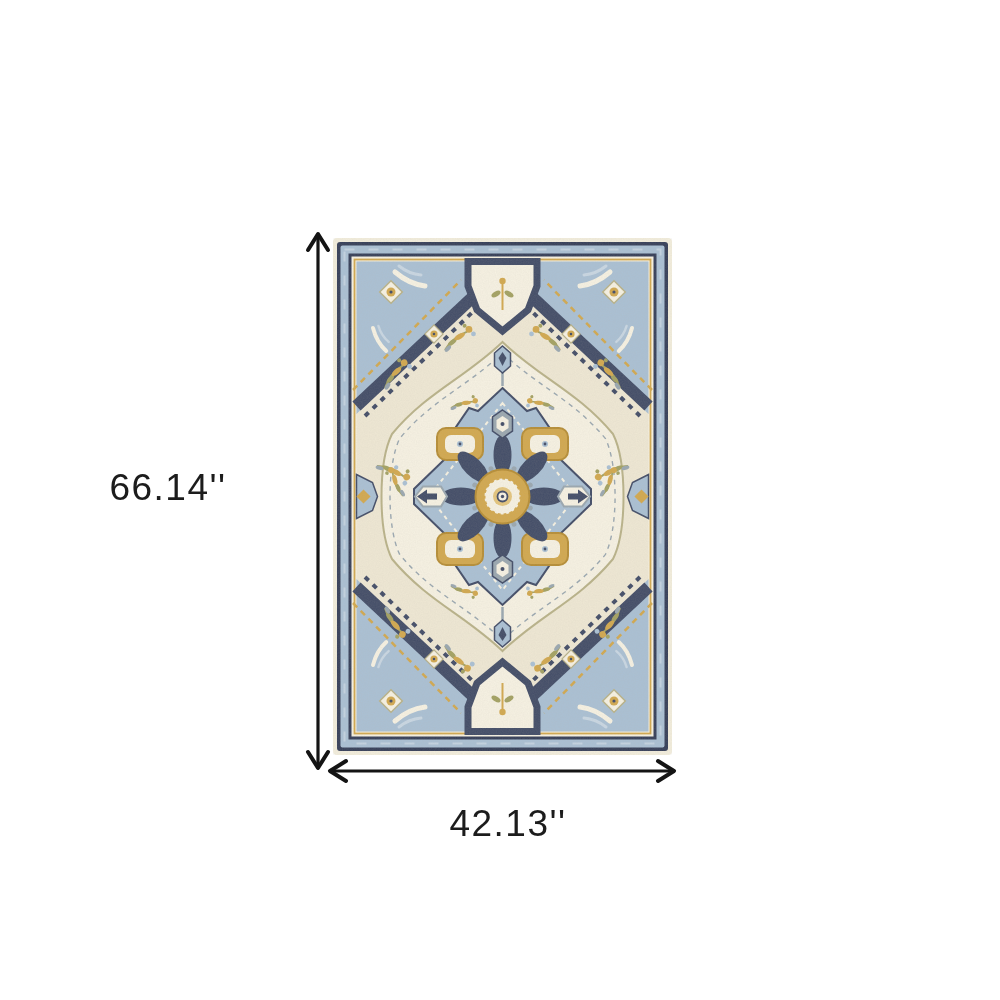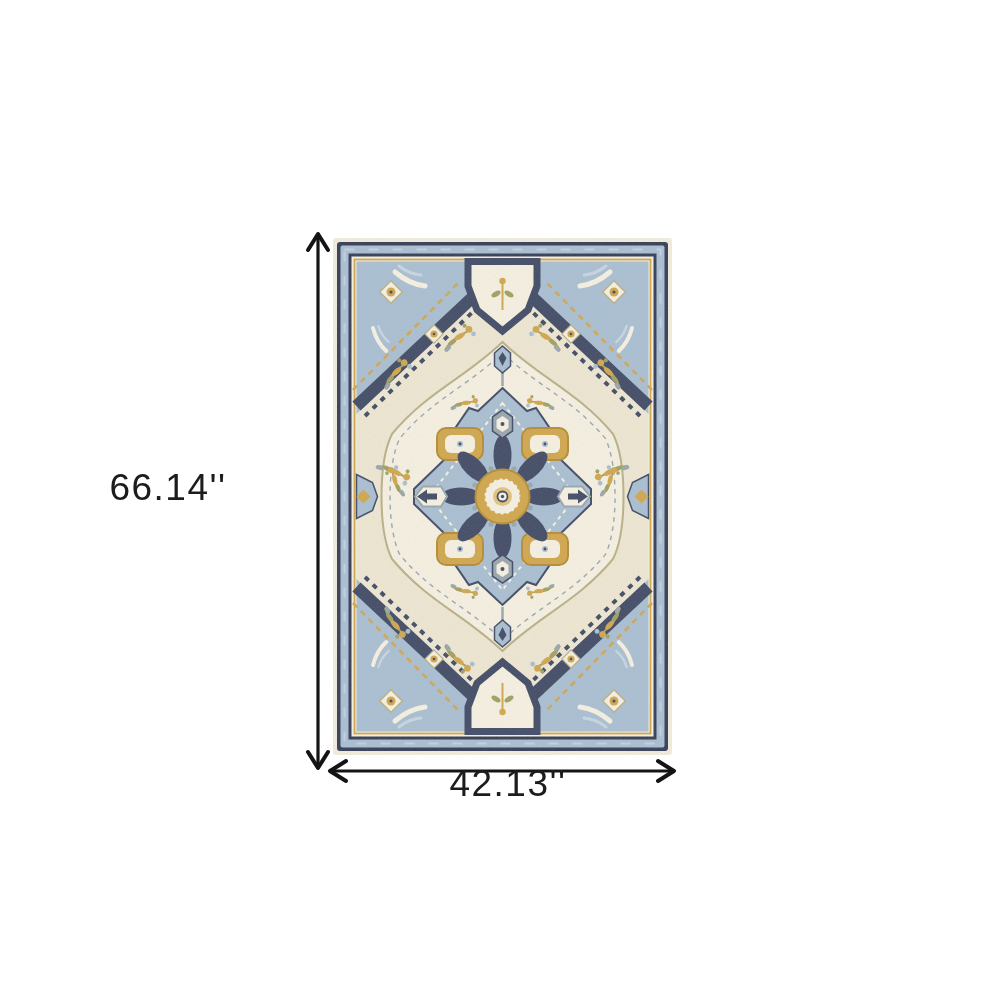--- a/index.html
+++ b/index.html
@@ -1,21 +1,21 @@
 <!DOCTYPE html>
 <html style="--bg: #ffffff; --dim: #141414; --text: #1c1c1c; --fringe: #f3eedd; --cream: #efe8d4; --cream-light: #f7f2e3; --navy: #424c67; --navy-dark: #353e58; --blue: #aac0d4; --blue-light: #c9d7e3; --gold: #d2a84e; --gold-dark: #b68d35; --gold-light: #e4c57d; --olive: #a3a161; --grey: #9aa7b0; --tan: #b9b289;"><head>
 <meta charset="utf-8">
 <style>
   html,body{margin:0;padding:0;background:#fff;}
   .canvas{position:relative;width:1000px;height:1000px;background:var(--bg,#fff);overflow:hidden;
           font-family:"Liberation Sans","DejaVu Sans",sans-serif;}
   .dim-label{position:absolute;text-align:center;font-size:37px;letter-spacing:1.5px;
              color:var(--text,#1c1c1c);line-height:52px;height:52px;}
   .dim-label-height{left:60px;top:462px;width:216px;}
-  .dim-label-width{left:400px;top:758px;width:216px;}
+  .dim-label-width{left:400px;top:798px;width:216px;}
   .rug-svg{position:absolute;left:333px;top:238px;}
   .arrow-v{position:absolute;left:300px;top:226px;}
   .arrow-h{position:absolute;left:322px;top:753px;}
   .dimline{stroke:var(--dim,#141414);stroke-width:3.2;fill:none;}
   .dimhead{stroke:var(--dim,#141414);stroke-width:4;fill:none;stroke-linecap:round;stroke-linejoin:round;}
   
   .f-cream{fill:var(--cream)} .f-creaml{fill:var(--cream-light)} .f-fringe{fill:var(--fringe)}
   .f-navy{fill:var(--navy)} .f-navyd{fill:var(--navy-dark)} .f-blue{fill:var(--blue)} .f-gold{fill:var(--gold)} .f-goldl{fill:var(--gold-light)}
   .f-olive{fill:var(--olive)} .f-grey{fill:var(--grey)}
   .s-navy{stroke:var(--navy)} .s-gold{stroke:var(--gold)} .s-goldd{stroke:var(--gold-dark)}

